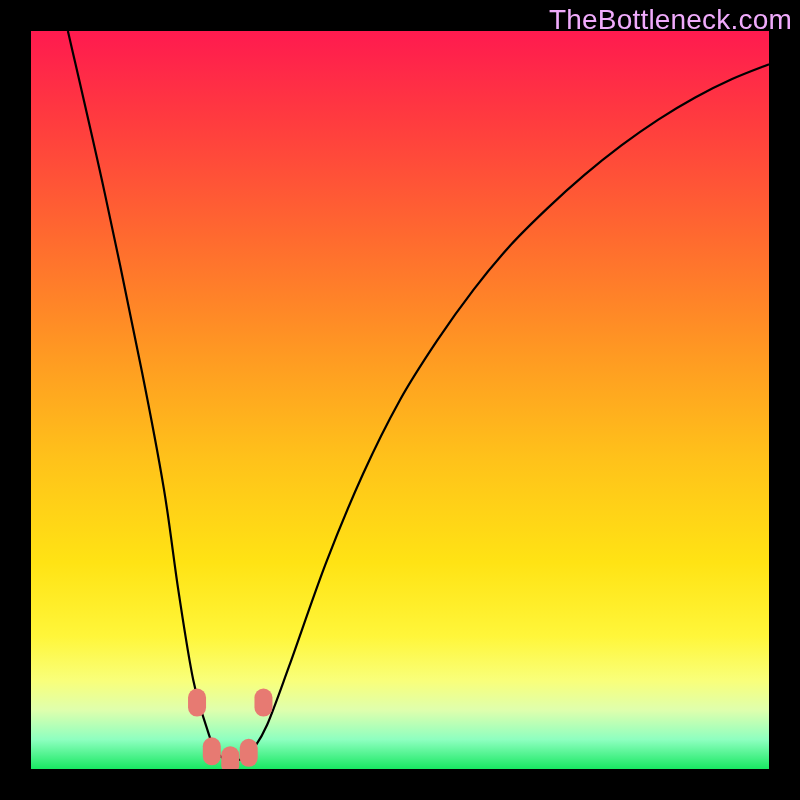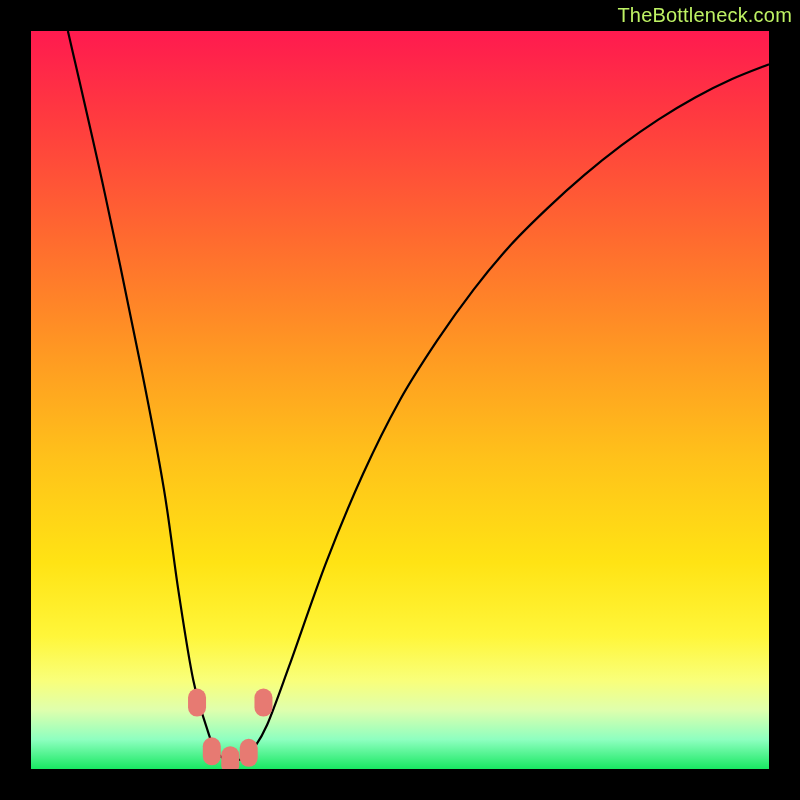--- a/index.html
+++ b/index.html
@@ -23,22 +23,22 @@
     position: absolute;
     left: 0;
     top: 0;
     width: 100%;
     height: 100%;
   }
   .watermark {
     position: absolute;
     top: 4px;
     right: 8px;
-    color: #bef264;
-    font-size: 20px;
+    color: #f0abfc;
+    font-size: 28px;
     font-weight: 400;
     letter-spacing: 0.2px;
   }
   svg.curve {
     position: absolute;
     left: 0;
     top: 0;
     width: 100%;
     height: 100%;
   }

